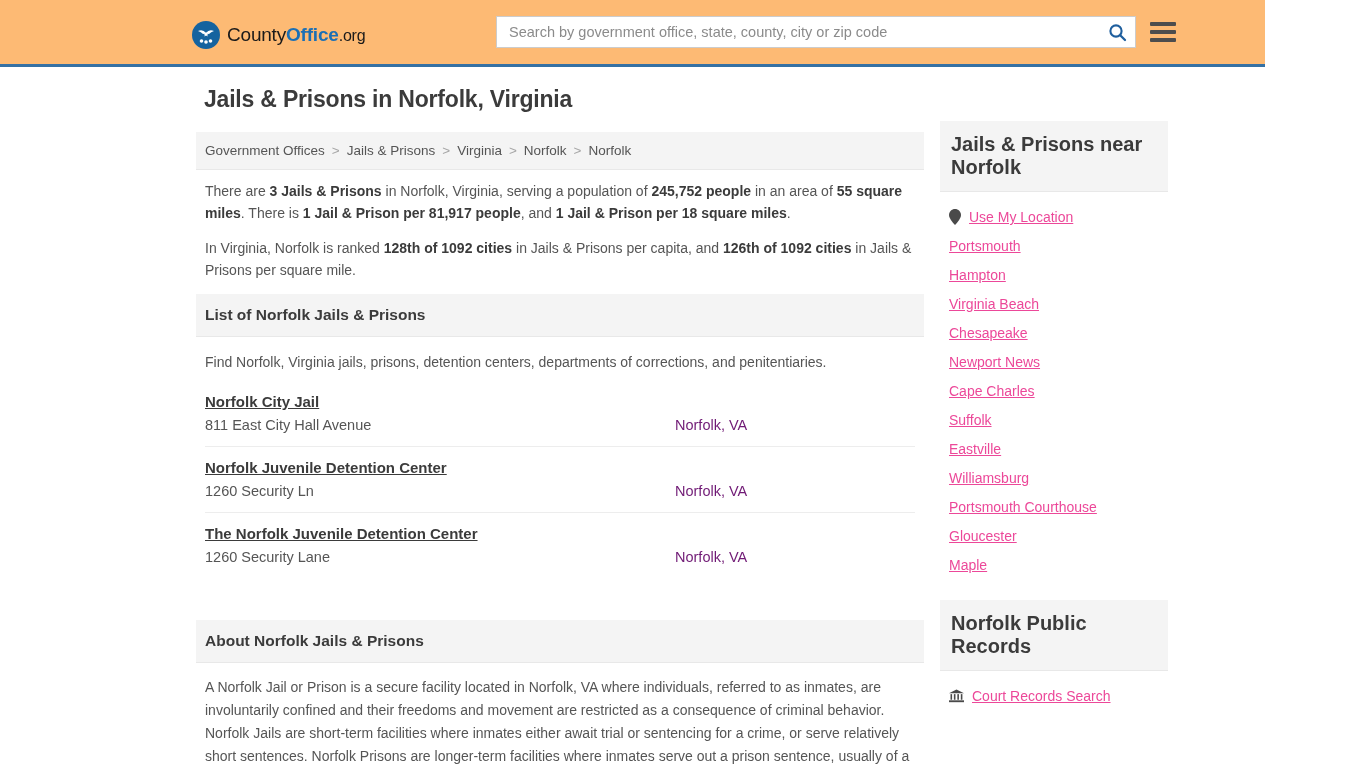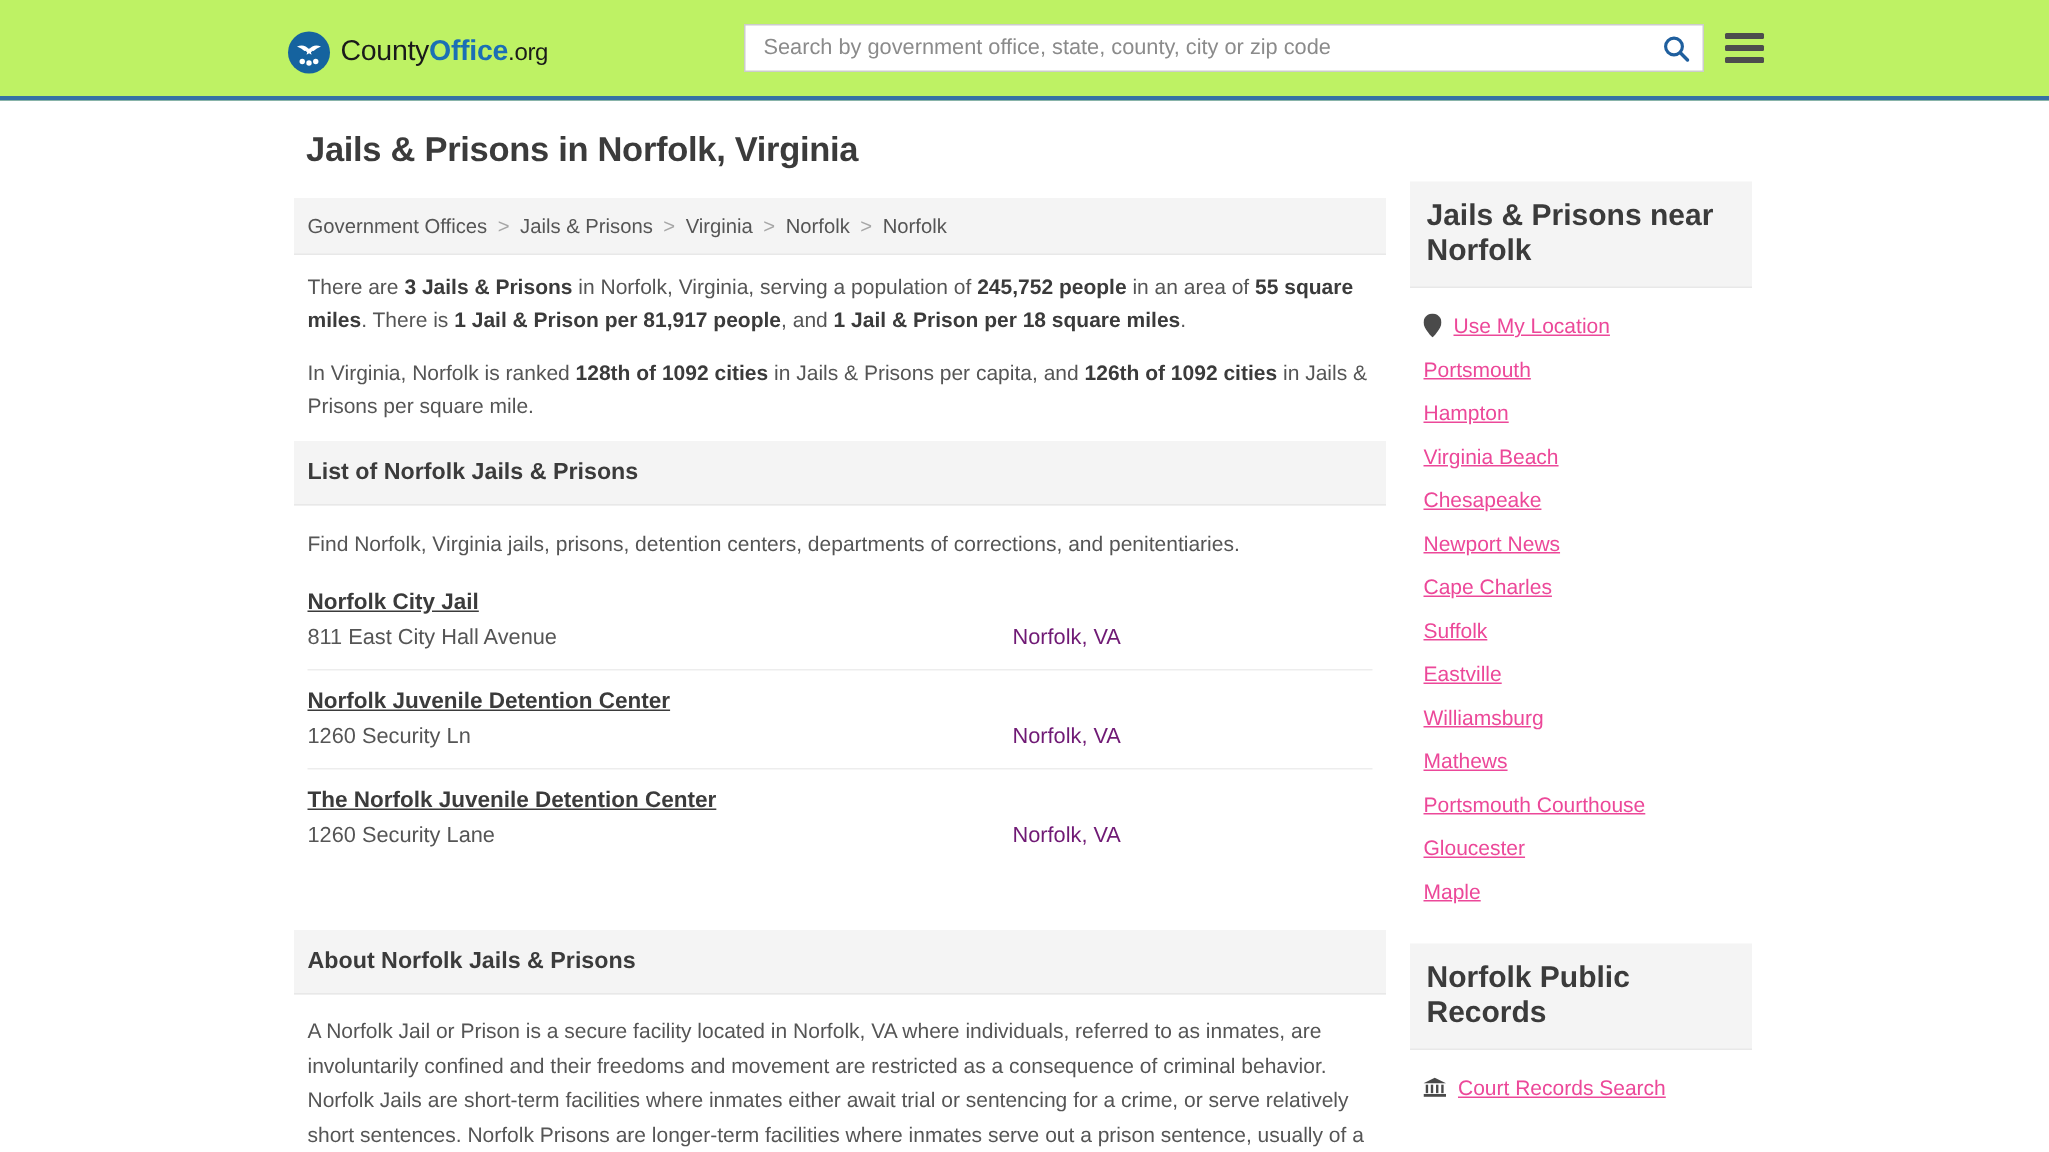--- a/index.html
+++ b/index.html
@@ -8,22 +8,22 @@
     width: 1366px; height: 768px;
     overflow: hidden;
     background: #ffffff;
     font-family: "Liberation Sans", sans-serif;
     color: #4a4a4a;
   }
 
   
   .site-header {
     position: relative;
-    width: 1366px; height: 67px;
-    background: #bef264;
+    width: 1265px; height: 67px;
+    background: #fdba74;
     border-bottom: 3px solid #3571a4;
   }
   .logo {
     position: absolute; left: 192px; top: 21px;
     display: flex; align-items: center; gap: 7px;
     text-decoration: none;
   }
   .logo-mark {
     width: 28px; height: 28px; border-radius: 50%;
     background: #15639f;
@@ -290,23 +290,20 @@
       <div class="side-item">
         <a href="#">Suffolk</a>
       </div>
       <div class="side-item">
         <a href="#">Eastville</a>
       </div>
       <div class="side-item">
         <a href="#">Williamsburg</a>
       </div>
       <div class="side-item">
-        <a href="#">Mathews</a>
-      </div>
-      <div class="side-item">
         <a href="#">Portsmouth Courthouse</a>
       </div>
       <div class="side-item">
         <a href="#">Gloucester</a>
       </div>
       <div class="side-item">
         <a href="#">Maple</a>
       </div>
     </div>
 

